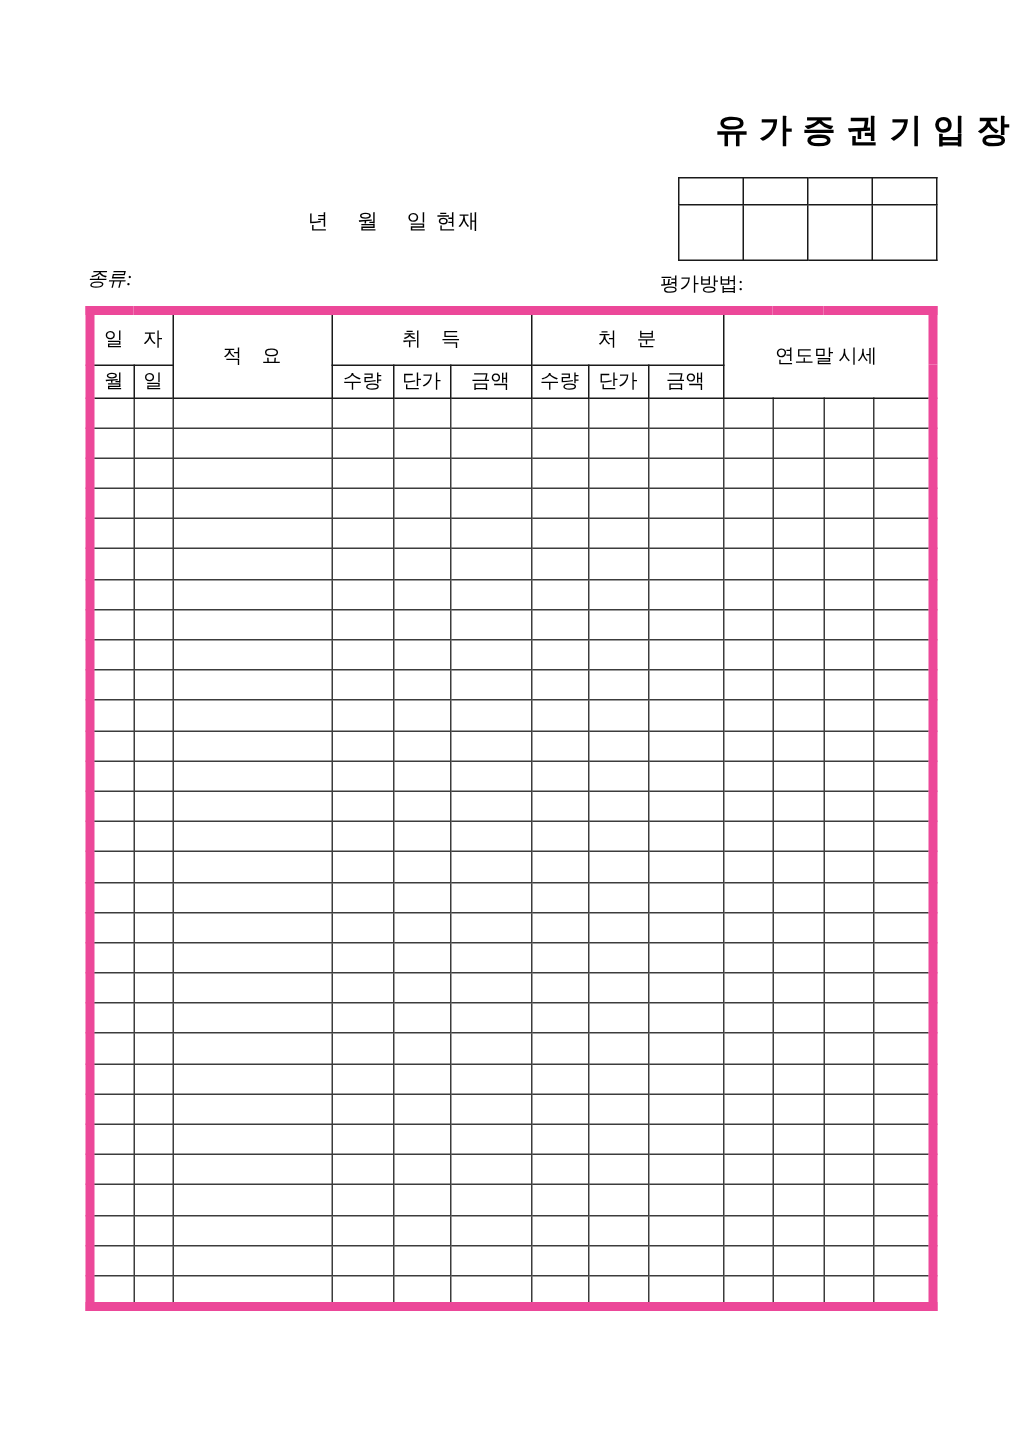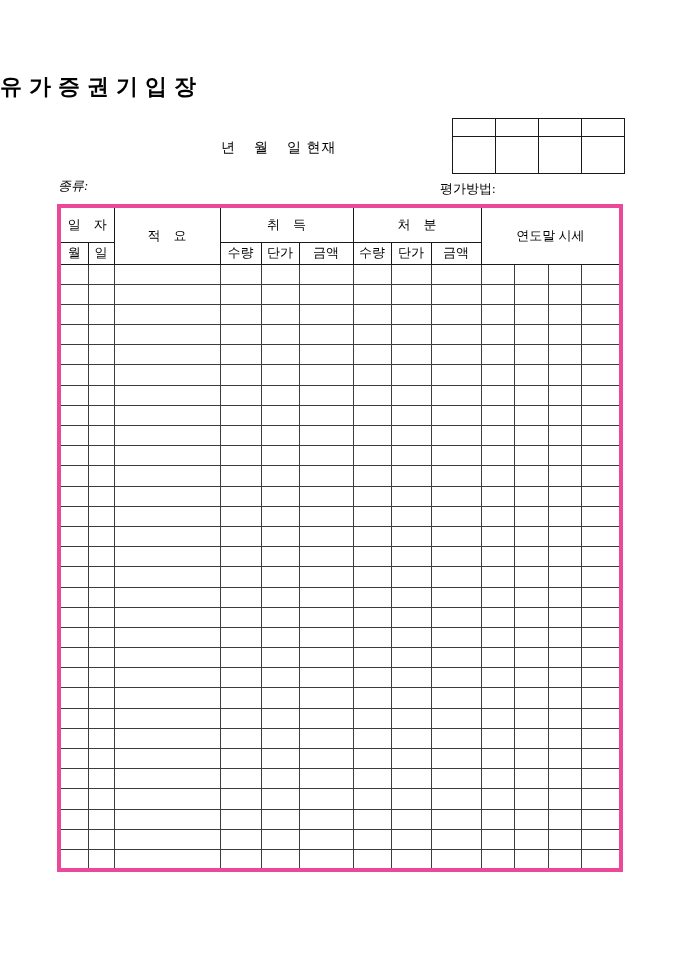--- a/index.html
+++ b/index.html
@@ -18,21 +18,21 @@
     width: 680px;
     height: 962px;
     background: #ffffff;
     overflow: hidden;
   }
   .doc-title {
     position: absolute;
     top: 72px;
     left: 0;
     right: 0;
-    text-align: left;
+    text-align: right;
     font-size: 22px;
     font-weight: bold;
     letter-spacing: 7px;
     white-space: pre;
   }
   .stamp-grid {
     position: absolute;
     left: 452px;
     top: 118px;
     border-collapse: collapse;
@@ -44,21 +44,20 @@
   }
   .stamp-grid tr.r1 td { height: 17px; }
   .stamp-grid tr.r2 td { height: 36px; }
   .date-line {
     position: absolute;
     left: 205px;
     top: 139px;
     font-size: 14px;
     white-space: pre;
     letter-spacing: 1px;
-    margin-left: 16px;
   }
   .type-label {
     position: absolute;
     left: 58px;
     top: 177px;
     font-size: 13px;
     font-style: italic;
   }
   .valuation-label {
     position: absolute;
@@ -67,21 +66,21 @@
     font-size: 13px;
     text-align: right;
   }
   table.ledger {
     position: absolute;
     left: 57px;
     top: 204px;
     width: 564px;
     table-layout: fixed;
     border-collapse: collapse;
-    border: 4px solid #ec4899;
+    border: 6px solid #ec4899;
   }
   table.ledger th,
   table.ledger td {
     border: 1px solid #3c3c3c;
     padding: 0;
     margin: 0;
   }
   table.ledger thead th {
     border: 1.5px solid #1a1a1a;
     font-size: 13px;

